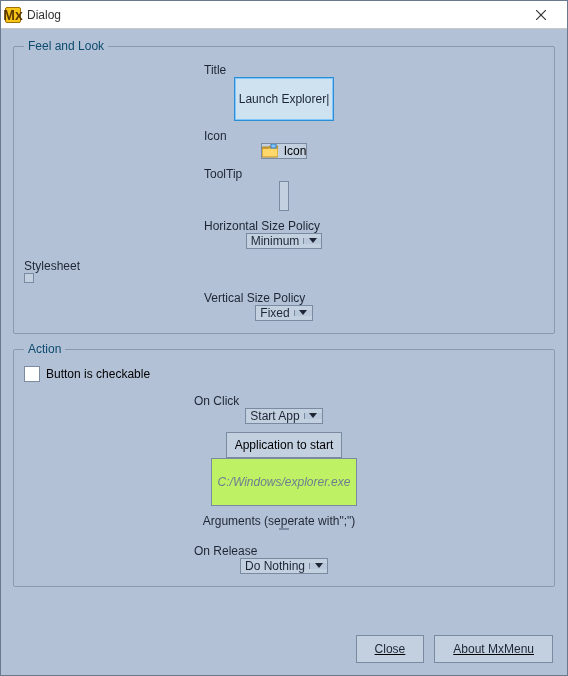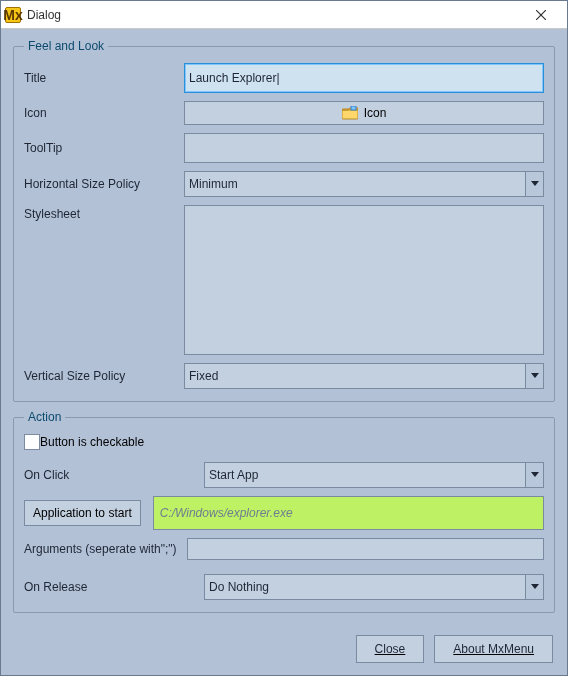--- a/index.html
+++ b/index.html
@@ -44,20 +44,21 @@
     padding: 10px 10px 12px 10px;
     margin: 0;
   }
   fieldset.group > legend {
     padding: 0 4px;
     color: #0c4a6e;
   }
   .row {
     display: flex; align-items: center;
     margin-bottom: 8px;
+    flex-direction: column;
   }
   .row:last-child { margin-bottom: 0; }
   .lbl {
     color: #1e2635;
     flex-shrink: 0;
   }
   .feel .lbl { width: 160px; }
   .action .lbl { width: 180px; }
   .field {
     flex: 1;
@@ -103,20 +104,21 @@
     flex:1;
     height: 150px;
     background: #c3d0e0;
     border: 1px solid #7a8aa0;
     padding: 4px;
   }
   .row.top-align { align-items: flex-start; }
   .row.top-align .lbl { padding-top: 2px; }
   .checkbox-row {
     display: flex; align-items: center;
+    gap: 6px;
     margin-bottom: 12px;
   }
   .checkbox {
     width: 16px; height: 16px;
     border: 1px solid #7a8aa0;
     background: #fff;
   }
   .app-start-btn {
     height: 26px;
     padding: 0 8px;
@@ -151,21 +153,21 @@
   }
   .push-btn {
     height:28px;
     padding: 0 18px;
     background:#c3d0e0;
     border:1px solid #7a8aa0;
     cursor:pointer;
     display:flex;align-items:center;justify-content:center;
     color:#1e2635;
   }
-  .action .row.appstart { gap: 12px; }
+  .action .row.appstart { gap: 0; }
   .caret { font-family: Arial; }
 </style>
 </head>
 <body>
 
 <div class="window">
 
   <div class="titlebar">
     <div class="app-icon">Mx</div>
     <div class="title-text">Dialog</div>

